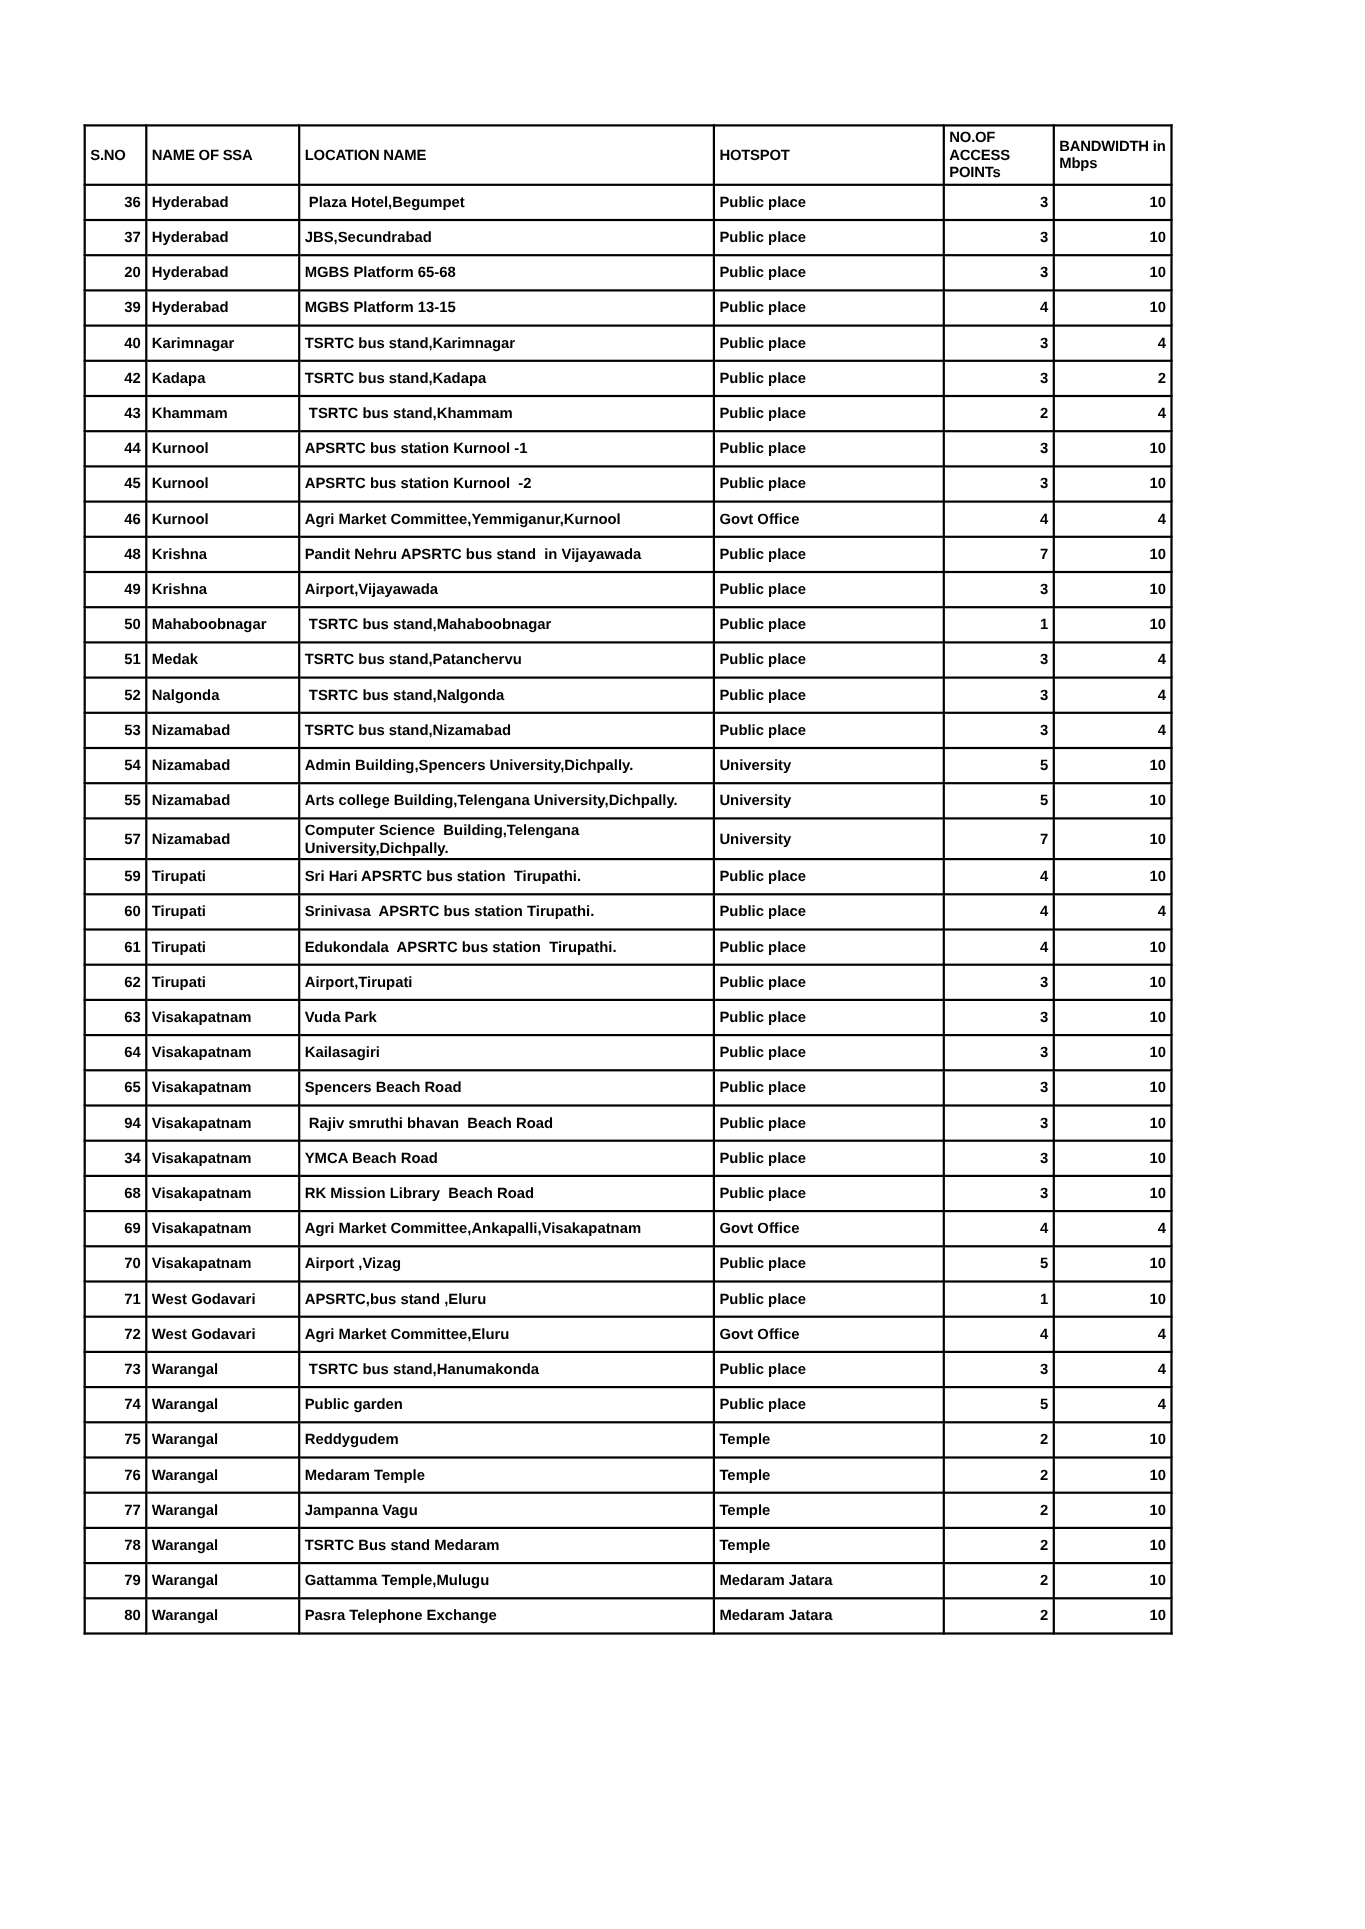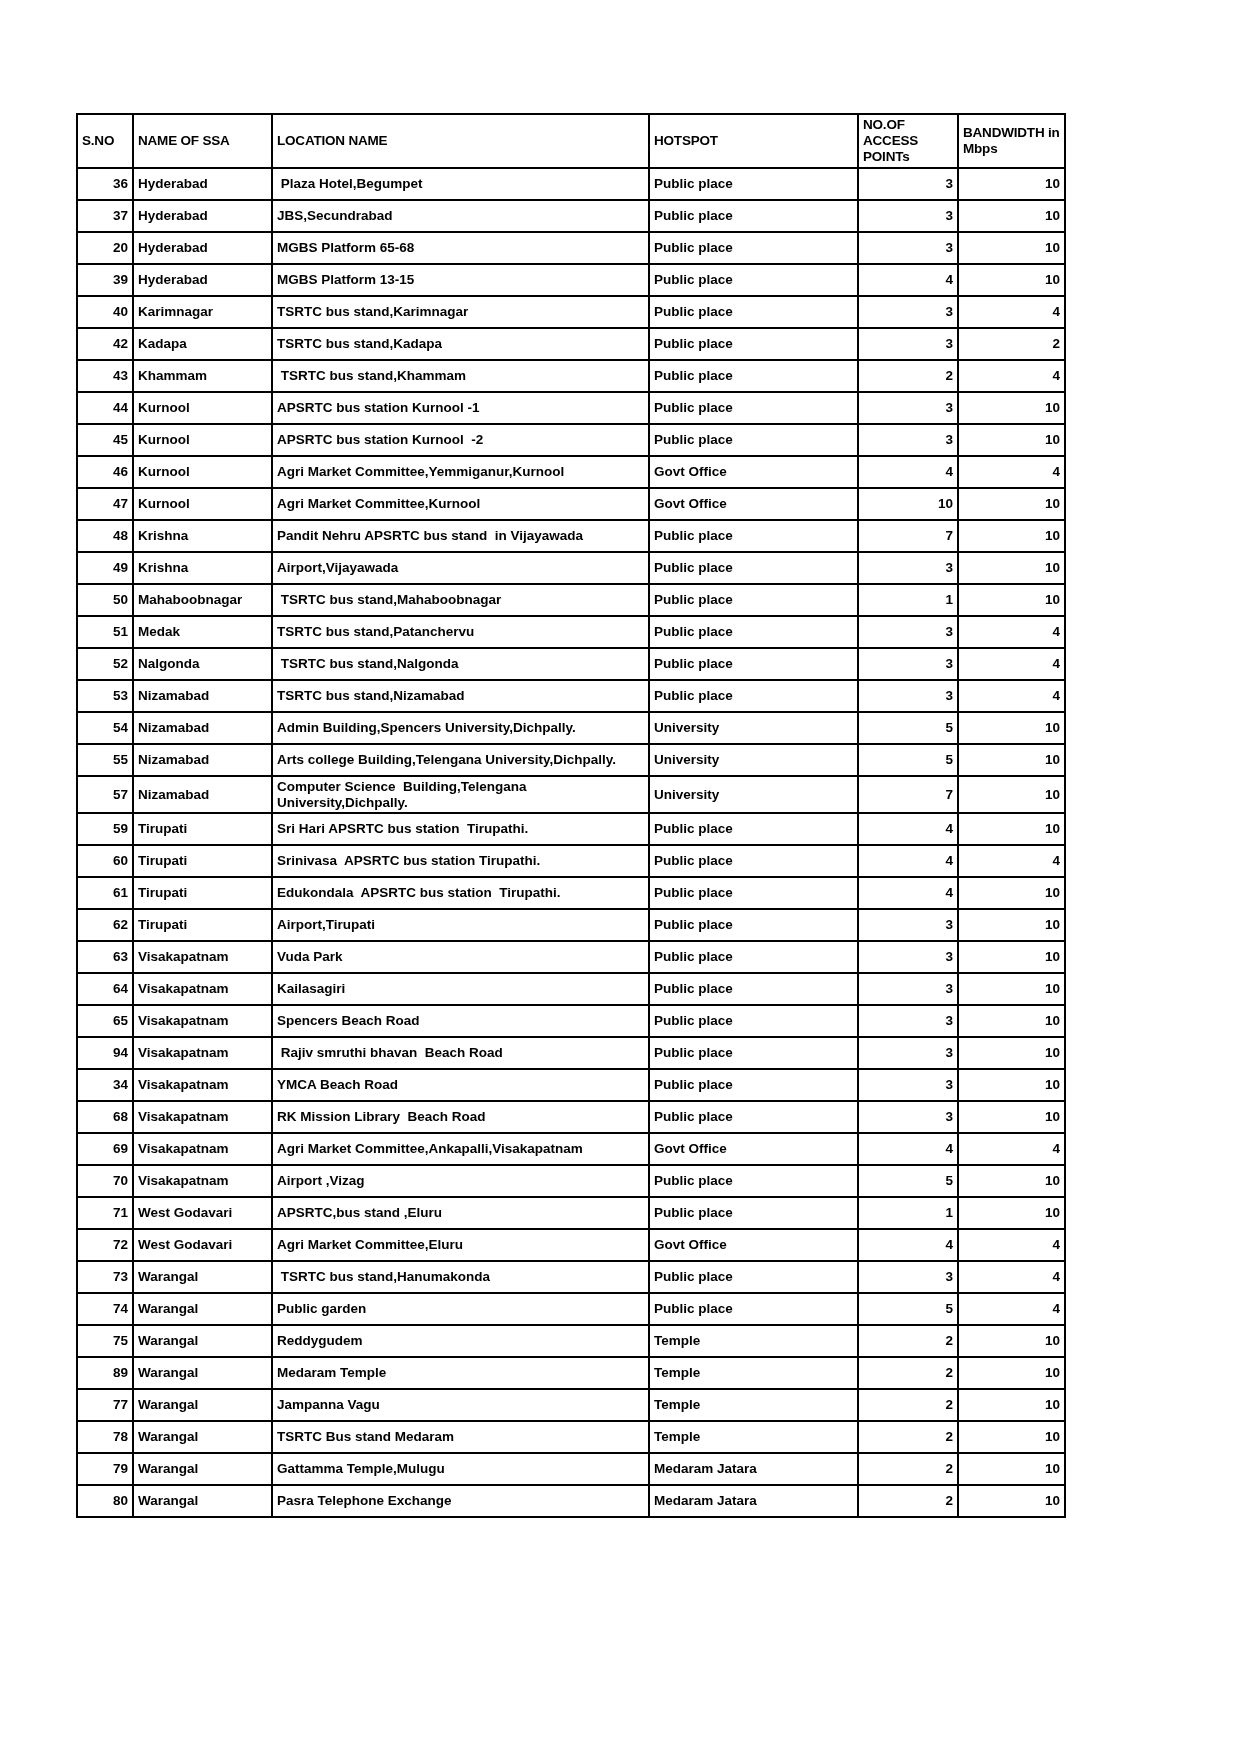--- a/index.html
+++ b/index.html
@@ -160,28 +160,20 @@
         </tr>
         <tr>
           <td class="col-sno">46</td>
           <td class="col-ssa">Kurnool</td>
           <td class="col-location">Agri Market Committee,Yemmiganur,Kurnool</td>
           <td class="col-hotspot">Govt Office</td>
           <td class="col-access_points">4</td>
           <td class="col-bandwidth">4</td>
         </tr>
         <tr>
-          <td class="col-sno">47</td>
-          <td class="col-ssa">Kurnool</td>
-          <td class="col-location">Agri Market Committee,Kurnool</td>
-          <td class="col-hotspot">Govt Office</td>
-          <td class="col-access_points">10</td>
-          <td class="col-bandwidth">10</td>
-        </tr>
-        <tr>
           <td class="col-sno">48</td>
           <td class="col-ssa">Krishna</td>
           <td class="col-location">Pandit Nehru APSRTC bus stand  in Vijayawada</td>
           <td class="col-hotspot">Public place</td>
           <td class="col-access_points">7</td>
           <td class="col-bandwidth">10</td>
         </tr>
         <tr>
           <td class="col-sno">49</td>
           <td class="col-ssa">Krishna</td>
@@ -376,21 +368,21 @@
         </tr>
         <tr>
           <td class="col-sno">75</td>
           <td class="col-ssa">Warangal</td>
           <td class="col-location">Reddygudem</td>
           <td class="col-hotspot">Temple</td>
           <td class="col-access_points">2</td>
           <td class="col-bandwidth">10</td>
         </tr>
         <tr>
-          <td class="col-sno">89</td>
+          <td class="col-sno">76</td>
           <td class="col-ssa">Warangal</td>
           <td class="col-location">Medaram Temple</td>
           <td class="col-hotspot">Temple</td>
           <td class="col-access_points">2</td>
           <td class="col-bandwidth">10</td>
         </tr>
         <tr>
           <td class="col-sno">77</td>
           <td class="col-ssa">Warangal</td>
           <td class="col-location">Jampanna Vagu</td>

